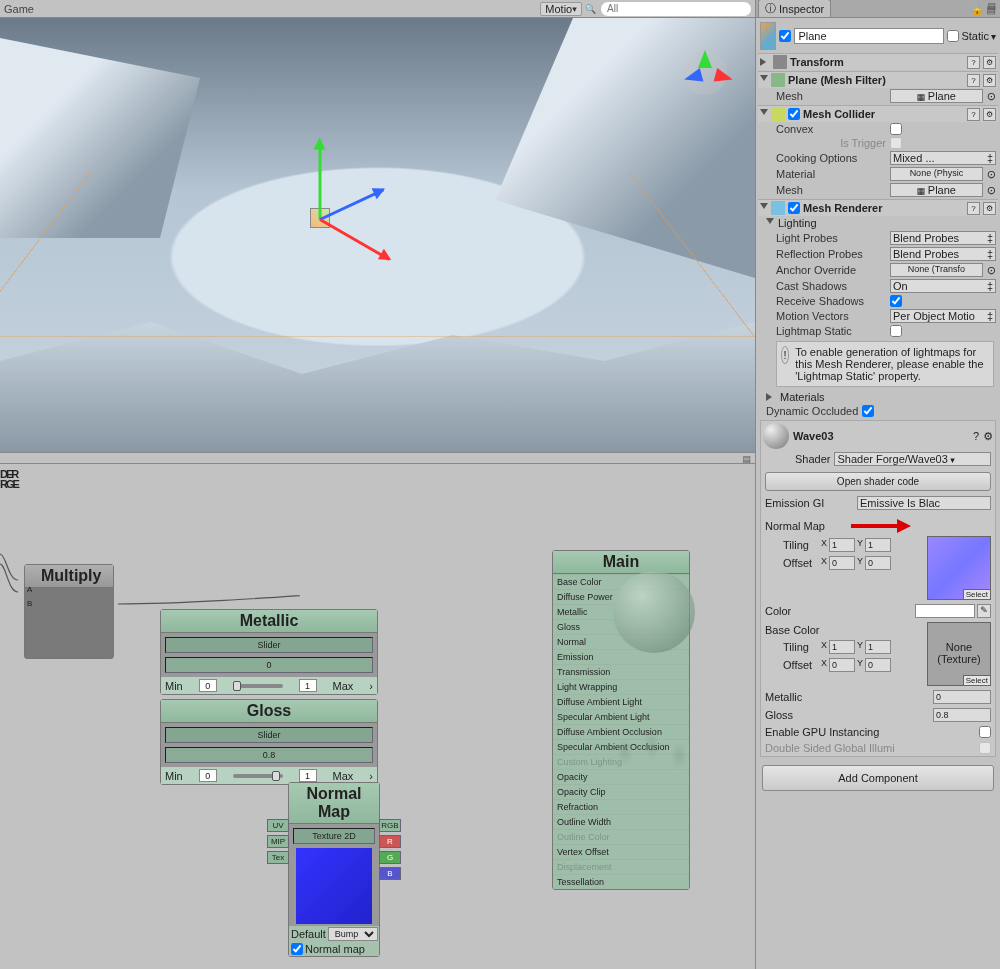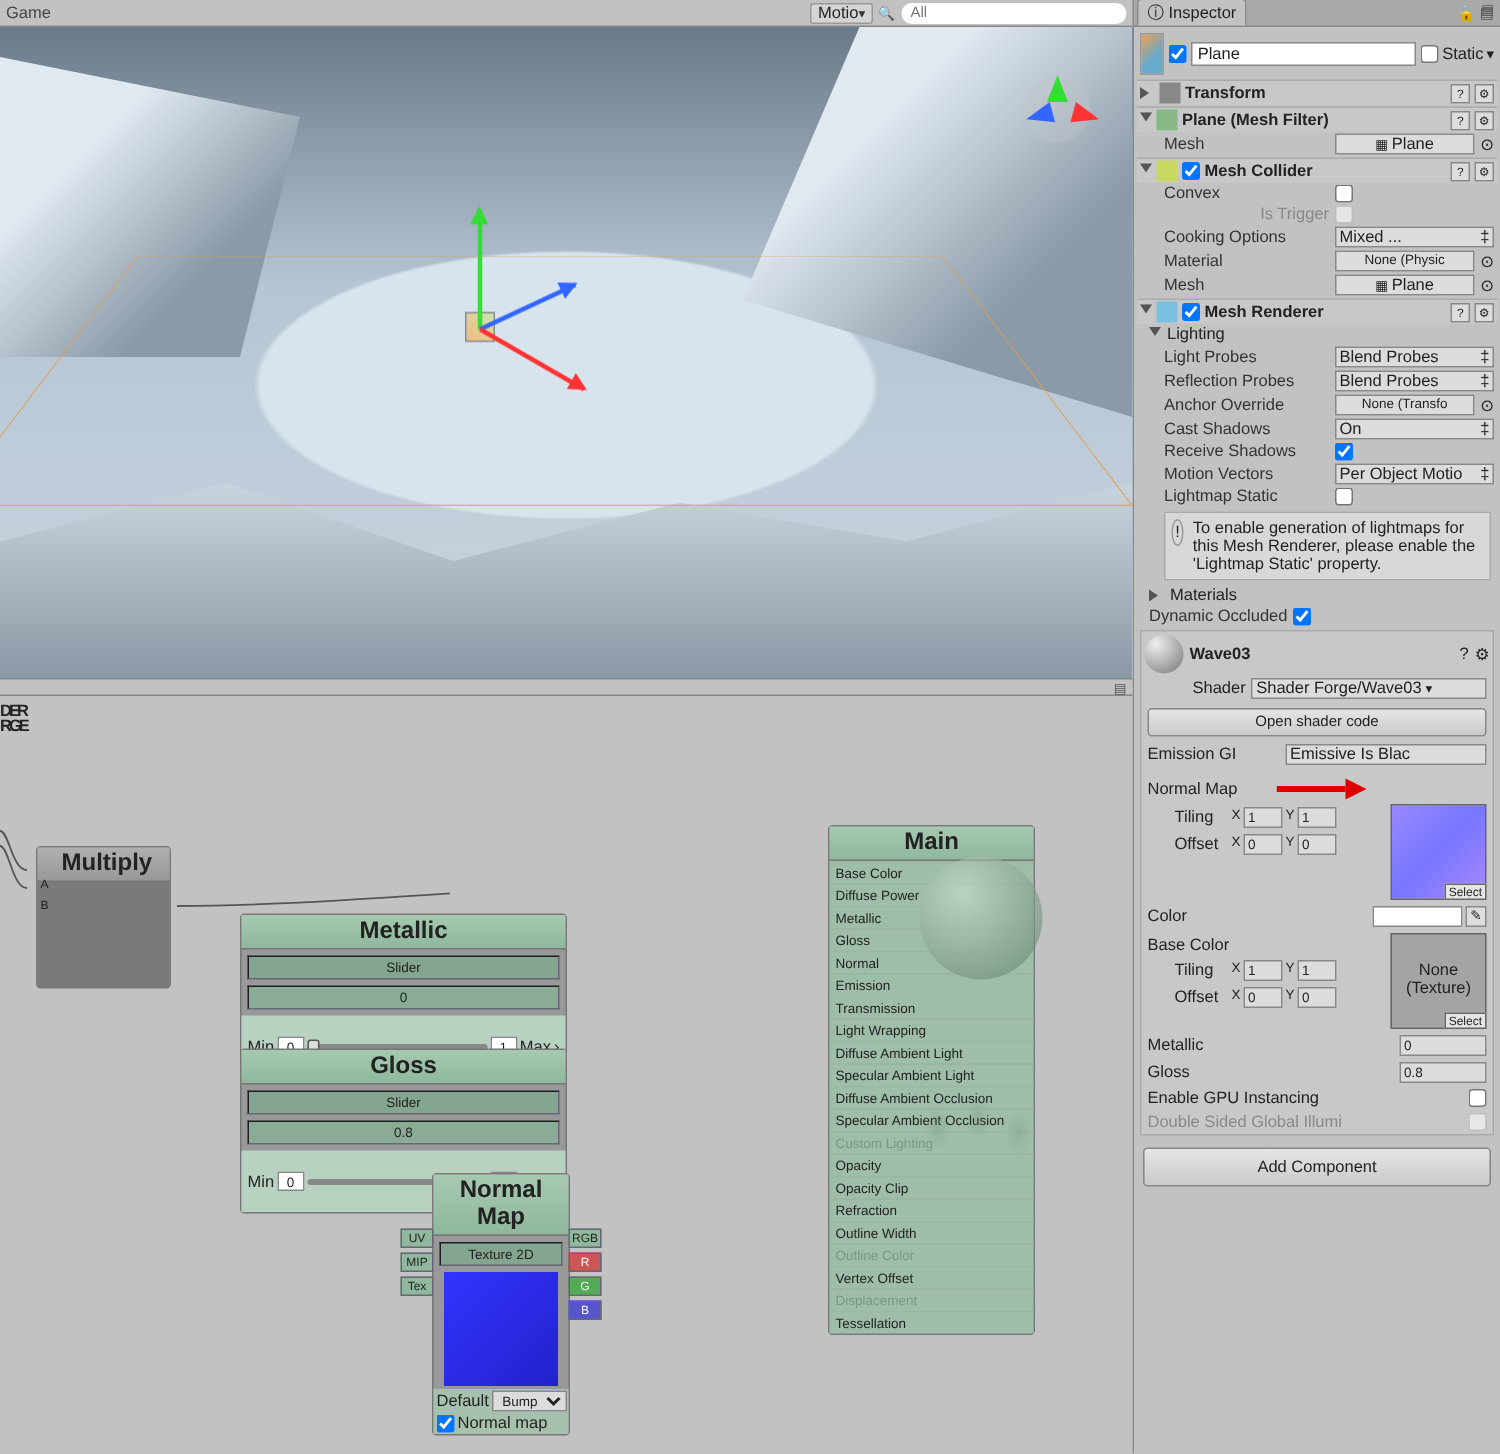--- a/index.html
+++ b/index.html
@@ -52,21 +52,21 @@
 .node-header { height:12px; background:#c2c2c2; border-top:1px solid #888; border-bottom:1px solid #888; position:relative; }
 .pop-icon { position:absolute; right:4px; top:1px; font-size:9px; color:#555; }
 .node-area { flex:1; background:#c2c2c2; position:relative; overflow:hidden; }
 .sf-logo { position:absolute; left:0px; top:6px; font-size:30px; font-weight:800; color:#a8a8a8; line-height:.9; letter-spacing:-2px; }
 
 .node { position:absolute; border:1px solid #777; border-radius:3px; background:#999; font-size:10px; }
 .node .title { background:linear-gradient(#a6c9b1,#8fb89d); text-align:center; padding:2px 16px; border-bottom:1px solid #777; font-weight:bold; font-size:16px; }
 .node.gray .title { background:linear-gradient(#b0b0b0,#989898); }
 .node .preview { background:#8aab96; margin:4px; border:1px inset #667; text-align:center; padding:2px 0; font-size:9px; }
 .node .preview.lbl { background:#84a690; }
-.slider-row { display:flex; align-items:center; gap:2px; padding:14px 4px; background:#b8d2c1; font-size:9px; }
+.slider-row { display:flex; align-items:center; gap:16px; padding:2px 4px; background:#b8d2c1; font-size:9px; }
 .slider-row input[type=text]{ width:18px; height:13px; font-size:9px; text-align:center; border:1px solid #888; }
 .slider-track { flex:1; height:4px; background:#888; border-radius:2px; position:relative; }
 .thumb { position:absolute; top:-3px; width:8px; height:10px; background:#ddd; border:1px solid #555; border-radius:2px; }
 
 .mult { left:24px; top:100px; width:90px; }
 .mult .body { height:70px; background:#7a7a7a; }
 .port-lbl { font-size:8px; color:#222; position:absolute; left:2px; }
 .metallic { left:160px; top:145px; width:218px; }
 .gloss { left:160px; top:235px; width:218px; }
 .normal { left:288px; top:318px; width:92px; }

